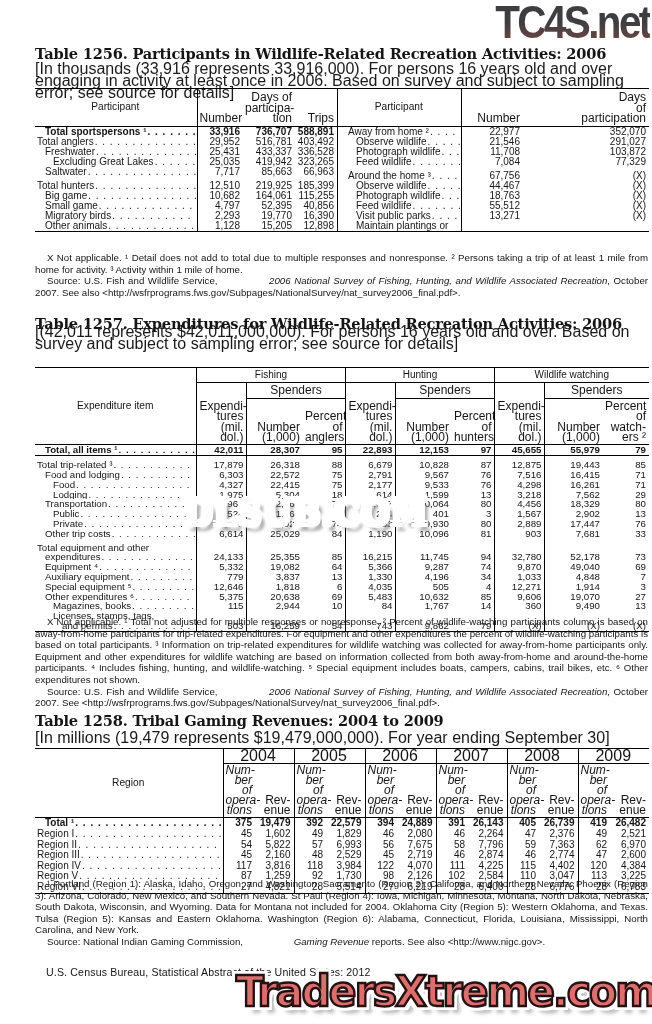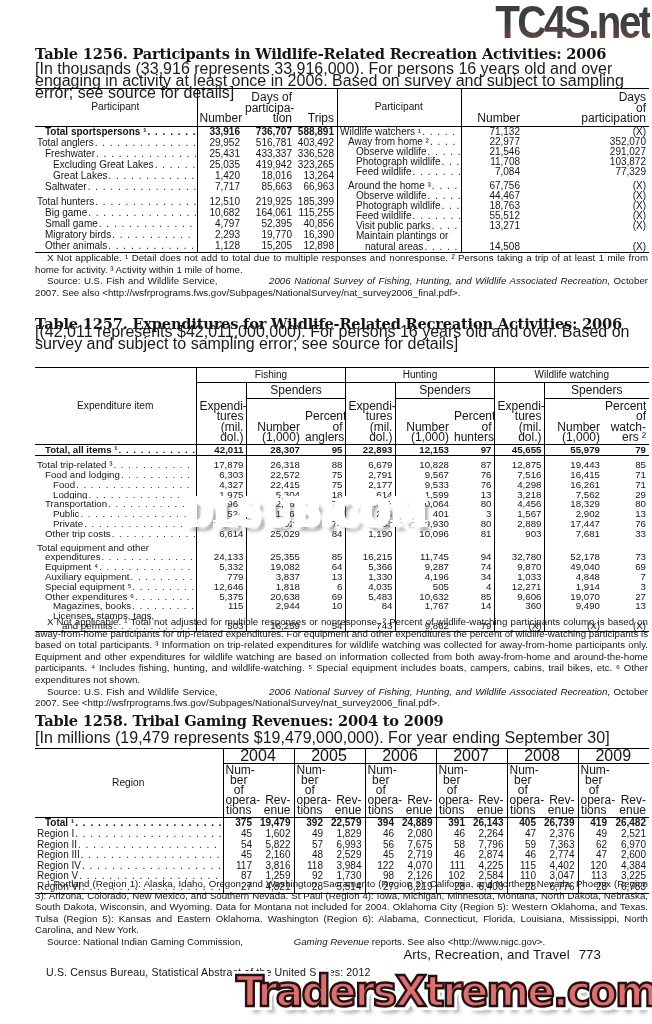--- a/index.html
+++ b/index.html
@@ -39,21 +39,21 @@
   #t1257{width:614px;}
   #t1257 td{font-size:9.7px;line-height:9.8px;}
   th.grp{text-align:center;border-bottom:1px solid #000;font-size:10px;vertical-align:middle;}
   th.spn{text-align:center;border-bottom:1px solid #000;vertical-align:middle;}
   th.exph{text-align:right;}
   
   #t1258{width:614px;}
   #t1258 td{font-size:10px;line-height:10.6px;}
   #t1258 thead th{line-height:9.9px;}
   th.yr{text-align:center;border-bottom:1px solid #000;font-size:16px;vertical-align:middle;}
-  th.ops{text-align:center;}
+  th.ops{text-align:right;font-style:italic;}
   th.rev{text-align:right;}
   
   .foot{font-size:9.7px;line-height:11.6px;text-align:justify;}
   .foot p{margin:0;text-indent:12px;}
   .it{font-style:italic;margin-left:48px;}
   
   .hdr-right{font-size:13.2px;letter-spacing:0.1px;white-space:nowrap;}
   .hdr-right .pgnum{margin-left:9px;}
   .ftr-left{font-size:10.6px;letter-spacing:0.15px;white-space:nowrap;}
   
@@ -147,31 +147,20 @@
                   <span class="txt">Excluding Great Lakes</span>
                   <span class="dots"></span>
                 </div>
               </td>
               <td class="num vl">25,035</td>
               <td class="num">419,942</td>
               <td class="num">323,265</td>
             </tr>
             <tr>
               <td class="stub-cell">
-                <div class="stub-in ind2">
-                  <span class="txt">Great Lakes</span>
-                  <span class="dots"></span>
-                </div>
-              </td>
-              <td class="num vl">1,420</td>
-              <td class="num">18,016</td>
-              <td class="num">13,264</td>
-            </tr>
-            <tr>
-              <td class="stub-cell">
                 <div class="stub-in ind1">
                   <span class="txt">Saltwater</span>
                   <span class="dots"></span>
                 </div>
               </td>
               <td class="num vl">7,717</td>
               <td class="num">85,663</td>
               <td class="num">66,963</td>
             </tr>
             <tr class="gap">
@@ -242,30 +231,20 @@
             <th class="stub-h hb">Participant</th>
             <th class="colh vl hb">Number</th>
             <th class="colh hb">Days
 of
 participation</th>
           </tr>
         </thead>
         <tbody id="t1256-right-body">
             <tr>
               <td class="stub-cell">
-                <div class="stub-in ind0">
-                  <span class="txt">Wildlife watchers ¹</span>
-                  <span class="dots"></span>
-                </div>
-              </td>
-              <td class="num vl">71,132</td>
-              <td class="num">(X)</td>
-            </tr>
-            <tr>
-              <td class="stub-cell">
                 <div class="stub-in ind1">
                   <span class="txt">Away from home ²</span>
                   <span class="dots"></span>
                 </div>
               </td>
               <td class="num vl">22,977</td>
               <td class="num">352,070</td>
             </tr>
             <tr>
               <td class="stub-cell">
@@ -348,30 +327,20 @@
               <td class="num">(X)</td>
             </tr>
             <tr>
               <td class="stub-cell">
                 <div class="stub-in ind2">
                   <span class="txt">Maintain plantings or</span>
                 </div>
               </td>
               <td class="num vl"></td>
               <td class="num"></td>
-            </tr>
-            <tr>
-              <td class="stub-cell">
-                <div class="stub-in ind3">
-                  <span class="txt">natural areas</span>
-                  <span class="dots"></span>
-                </div>
-              </td>
-              <td class="num vl">14,508</td>
-              <td class="num">(X)</td>
             </tr>
           </tbody>
       </table>
     </div>
   </div>
 
   <div class="abs foot" style="left:35px;top:252px;width:613px;">
     <p>X Not applicable. ¹ Detail does not add to total due to multiple responses and nonresponse. ² Persons taking a trip of at least 1 mile from home for activity. ³ Activity within 1 mile of home.</p>
     <p><span>Source: U.S. Fish and Wildlife Service, </span><span class="it">2006 National Survey of Fishing, Hunting, and Wildlife Associated Recreation</span><span>, October 2007. See also &lt;http://wsfrprograms.fws.gov/Subpages/NationalSurvey/nat_survey2006_final.pdf&gt;.</span></p>
   </div>
@@ -956,18 +925,15 @@
           </tr>
         </tbody>
     </table>
   </div>
 
   <div class="abs foot" style="left:35px;top:878px;width:613px;">
     <p>¹ Portland (Region 1): Alaska, Idaho, Oregon, and Washington. Sacramento (Region 2): California, and Northern Nevada. Phoenix (Region 3): Arizona, Colorado, New Mexico, and Southern Nevada. St Paul (Region 4): Iowa, Michigan, Minnesota, Montana, North Dakota, Nebraska, South Dakota, Wisconsin, and Wyoming. Data for Montana not included for 2004. Oklahoma City (Region 5): Western Oklahoma, and Texas. Tulsa (Region 5): Kansas and Eastern Oklahoma. Washington (Region 6): Alabama, Connecticut, Florida, Louisiana, Mississippi,  North Carolina, and New York.</p>
     <p><span>Source:  National Indian Gaming Commission, </span><span class="it">Gaming Revenue</span><span> reports. See also &lt;http://www.nigc.gov&gt;.</span></p>
   </div>
 
-  <div class="abs hdr-right" style="top:947px;right:51px;">
-    <span>Arts, Recreation, and Travel</span><span class="pgnum">773</span>
-  </div>
   <div class="abs ftr-left" style="left:46px;top:966px;">U.S. Census Bureau, Statistical Abstract of the United States: 2012</div>
 
 </div>
 
 </body></html>

